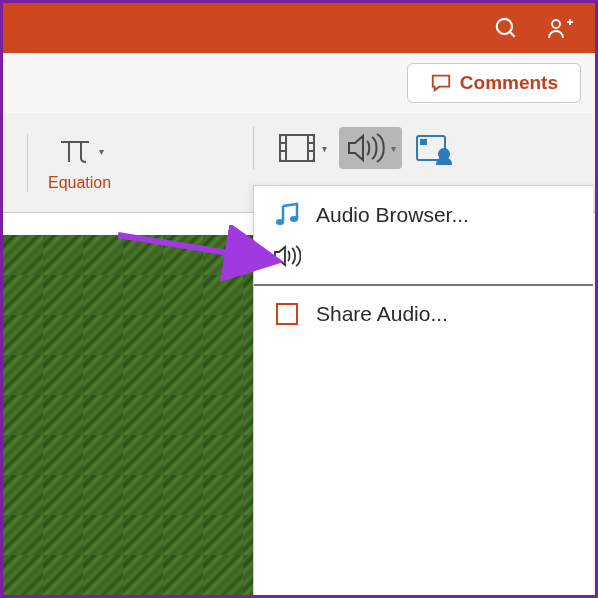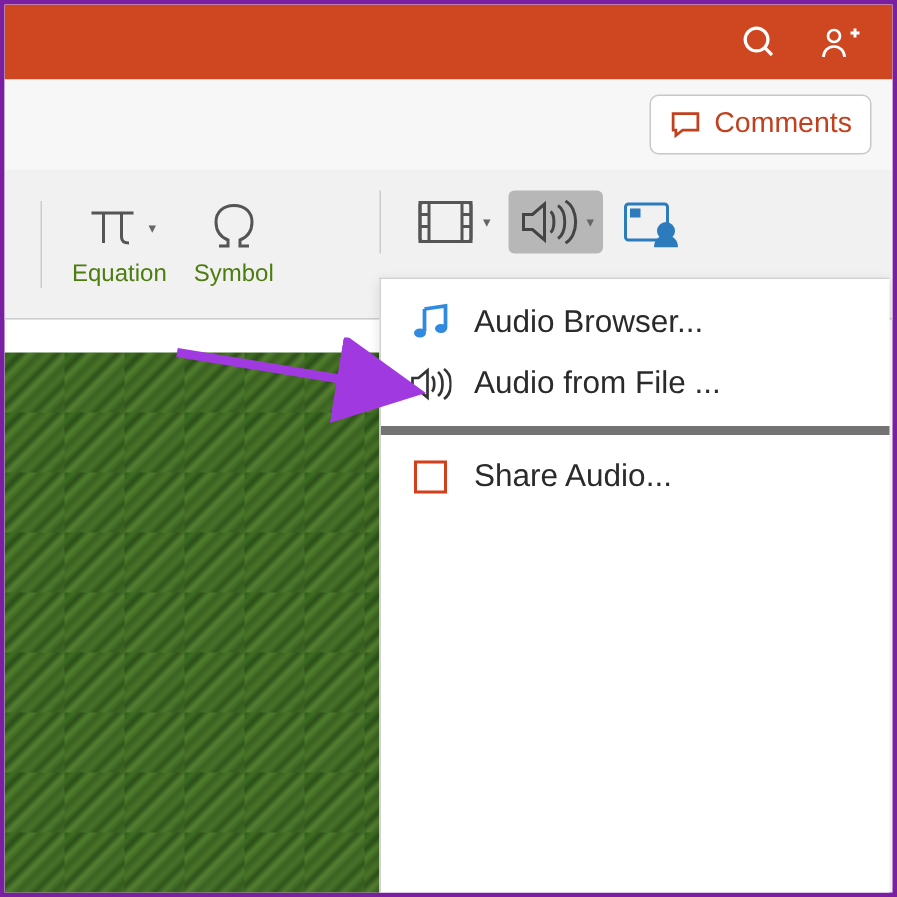--- a/index.html
+++ b/index.html
@@ -30,26 +30,26 @@
     justify-content: flex-end;
     align-items: center;
     padding-right: 14px;
     gap: 14px;
   }
   .pillbtn {
     background: #fff;
     border: 1px solid #c8c8c8;
     border-radius: 6px;
     height: 40px;
-    padding: 0 12px;
+    padding: 0 22px;
     display: flex;
     align-items: center;
     gap: 8px;
     font-size: 19px;
-    font-weight: 400;
+    font-weight: 700;
     color: #c1401e;
     cursor: pointer;
   }
   .ribbon {
     background: #f1f1f1;
     height: 100px;
     display: flex;
     align-items: center;
     padding-left: 24px;
     position: relative;
@@ -58,21 +58,21 @@
   .symgroup {
     display: flex;
     gap: 18px;
     align-items: flex-start;
     border-left: 1px solid #ccc;
     padding-left: 20px;
     padding-right: 20px;
   }
   .symitem { display: flex; flex-direction: column; align-items: center; gap: 4px; cursor: pointer; }
   .symitem .row { display: flex; align-items: center; gap: 4px; }
-  .symlabel { font-size: 16px; color: #4d7c0f; }
+  .symlabel { font-size: 16px; color: #c2410c; }
   .chev { color: #666; font-size: 10px; }
   .mediagrp {
     position: absolute;
     left: 250px;
     top: 14px;
     display: flex;
     align-items: center;
     gap: 6px;
     border-left: 1px solid #ccc;
     padding-left: 16px;
@@ -91,21 +91,21 @@
     left: 250px;
     top: 182px;
     width: 340px;
     background: #fff;
     border: 1px solid #d0d0d0;
     border-right: none;
     border-bottom: none;
     box-shadow: 0 2px 8px rgba(0,0,0,.12);
     z-index: 50;
   }
-  .ddsection { padding: 8px 0; border-bottom: 6px solid #737373; }
+  .ddsection { padding: 8px 0; border-bottom: 2px solid #737373; }
   .ddsection:last-child { border-bottom: none; padding-bottom: 300px; }
   .dditem {
     display: flex;
     align-items: center;
     gap: 14px;
     padding: 8px 18px;
     font-size: 21px;
     color: #2a2a2a;
     cursor: pointer;
   }
@@ -166,26 +166,20 @@
   <div class="symgroup">
     <div class="symitem">
       <div class="row">
         <svg width="40" height="36" viewBox="0 0 40 36" fill="none" stroke="#555" stroke-width="2">
           <path d="M6 8h28M14 8v20M26 8v16c0 3 2 4 5 4"></path>
         </svg>
         <span class="chev">▾</span>
       </div>
       <span class="symlabel">Equation</span>
     </div>
-    <div class="symitem">
-      <svg width="40" height="36" viewBox="0 0 40 36" fill="none" stroke="#555" stroke-width="2">
-        <path d="M10 30h6v-4c-5-2-8-6-8-12 0-7 5-11 12-11s12 4 12 11c0 6-3 10-8 12v4h6"></path>
-      </svg>
-      <span class="symlabel">Symbol</span>
-    </div>
   </div>
 
   <div class="mediagrp">
     <div class="ribicon">
       <svg width="42" height="34" viewBox="0 0 42 34" fill="none" stroke="#555" stroke-width="2">
         <rect x="4" y="4" width="34" height="26" rx="2"></rect>
         <rect x="4" y="4" width="6" height="26"></rect>
           <rect x="32" y="4" width="6" height="26"></rect>
         <line x1="4" y1="12" x2="10" y2="12"></line>
           <line x1="4" y1="20" x2="10" y2="20"></line>
@@ -227,21 +221,20 @@
       </span>
       <span>Audio Browser...</span>
     </div>
     <div class="dditem">
       <span class="ddicon">
         <svg width="28" height="24" viewBox="0 0 28 24" fill="none" stroke="#333" stroke-width="1.8">
           <path d="M2 8h4l6-5v18l-6-5H2z"></path>
           <path d="M15 7c2 2 2 8 0 10M19 4c4 3 4 13 0 16M23 2c6 4 6 16 0 20"></path>
         </svg>
       </span>
-      <span>Audio from File ...</span>
     </div>
   </div>
   <div class="ddsection">
     <div class="dditem">
       <span class="ddicon">
         <span class="recbox"></span>
       </span>
       <span>Share Audio...</span>
     </div>
   </div>

